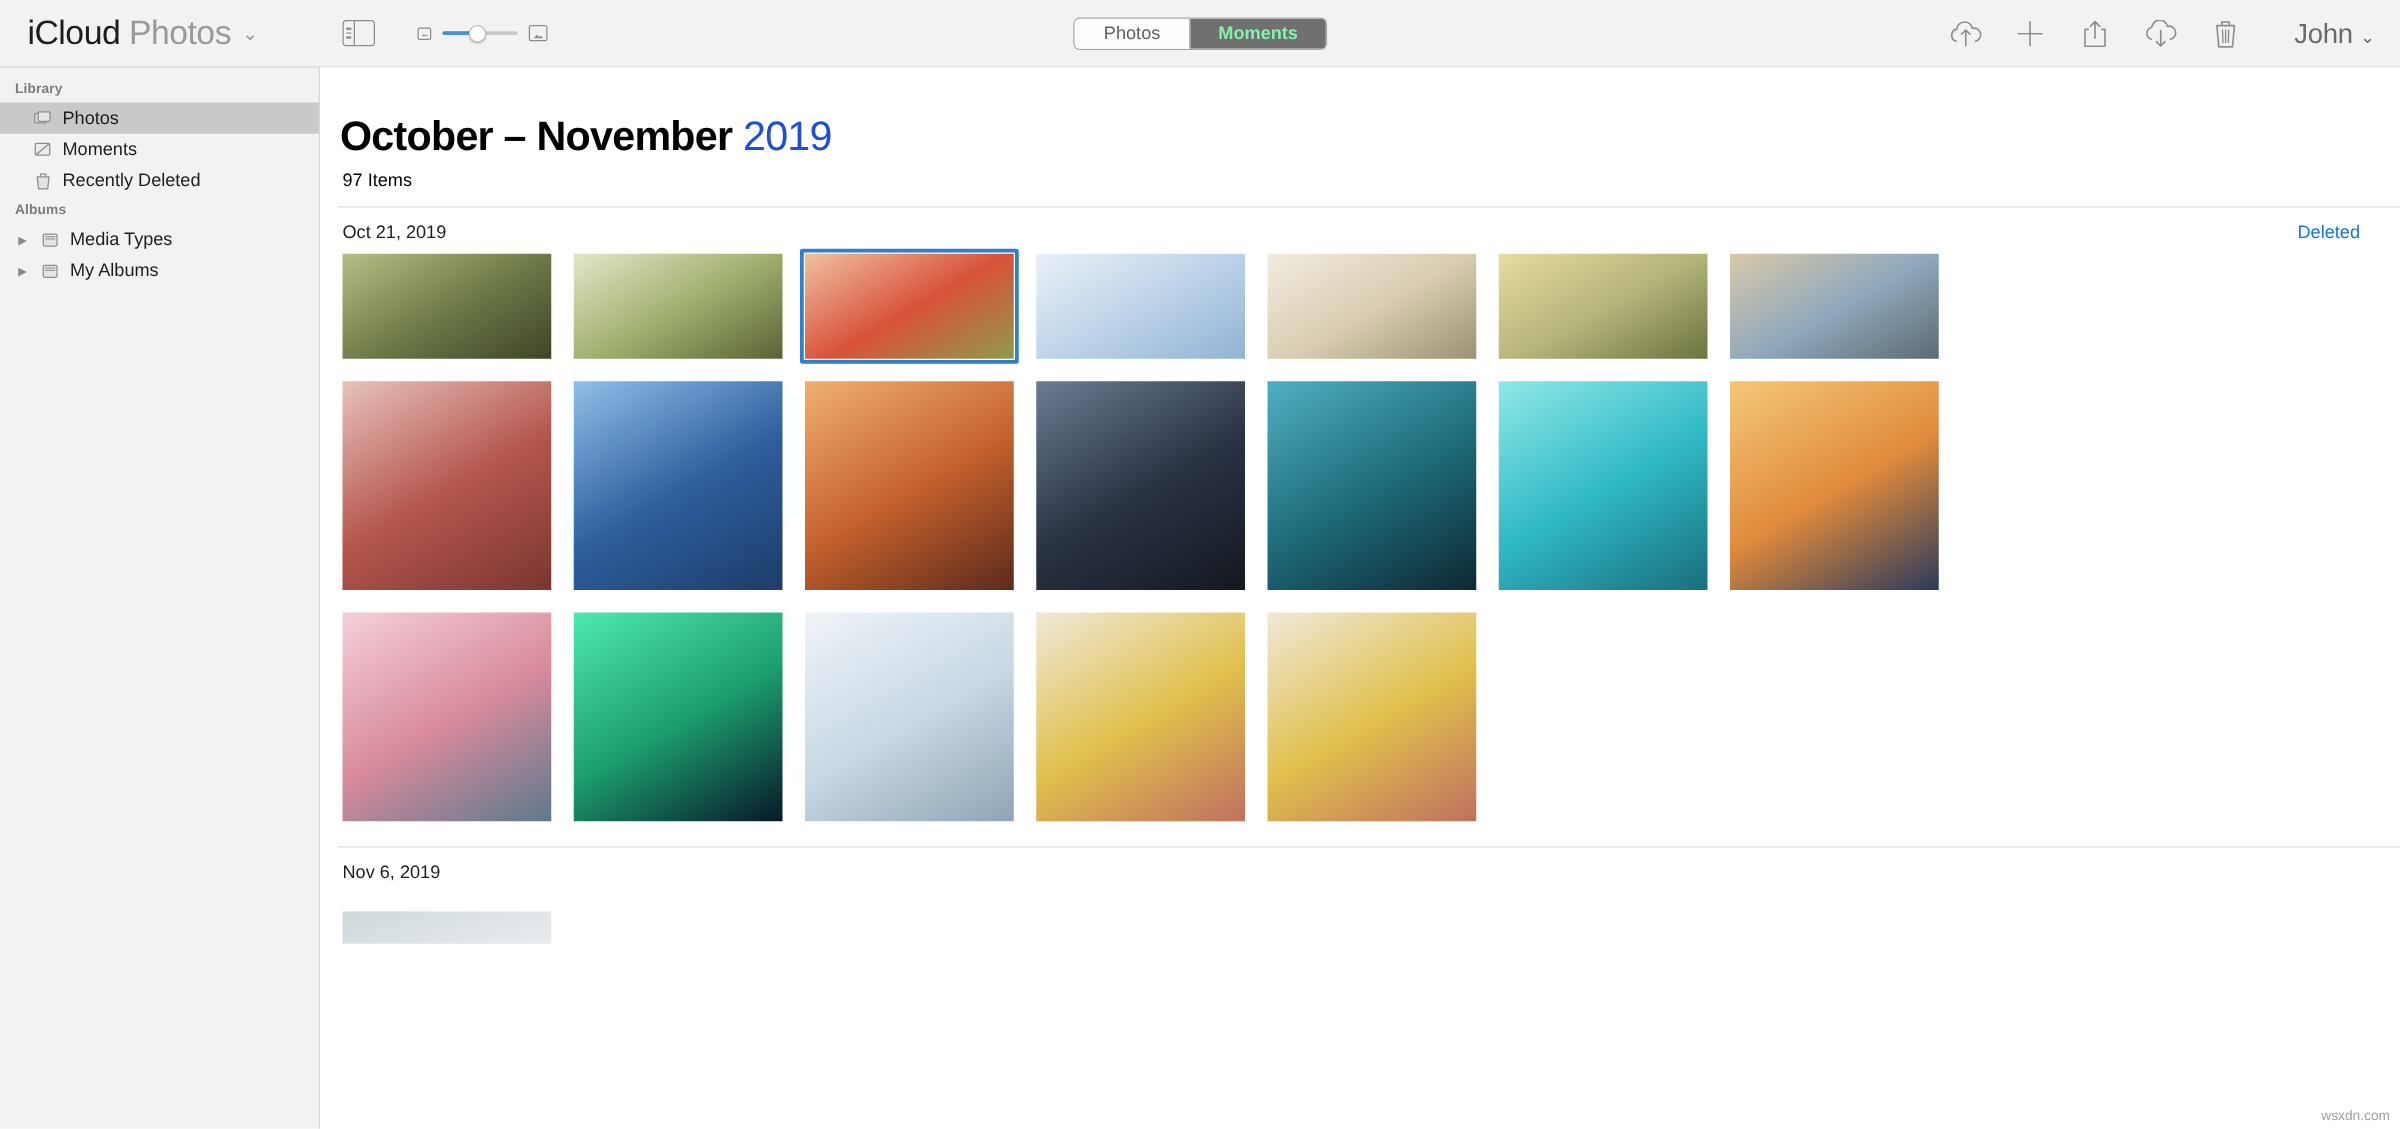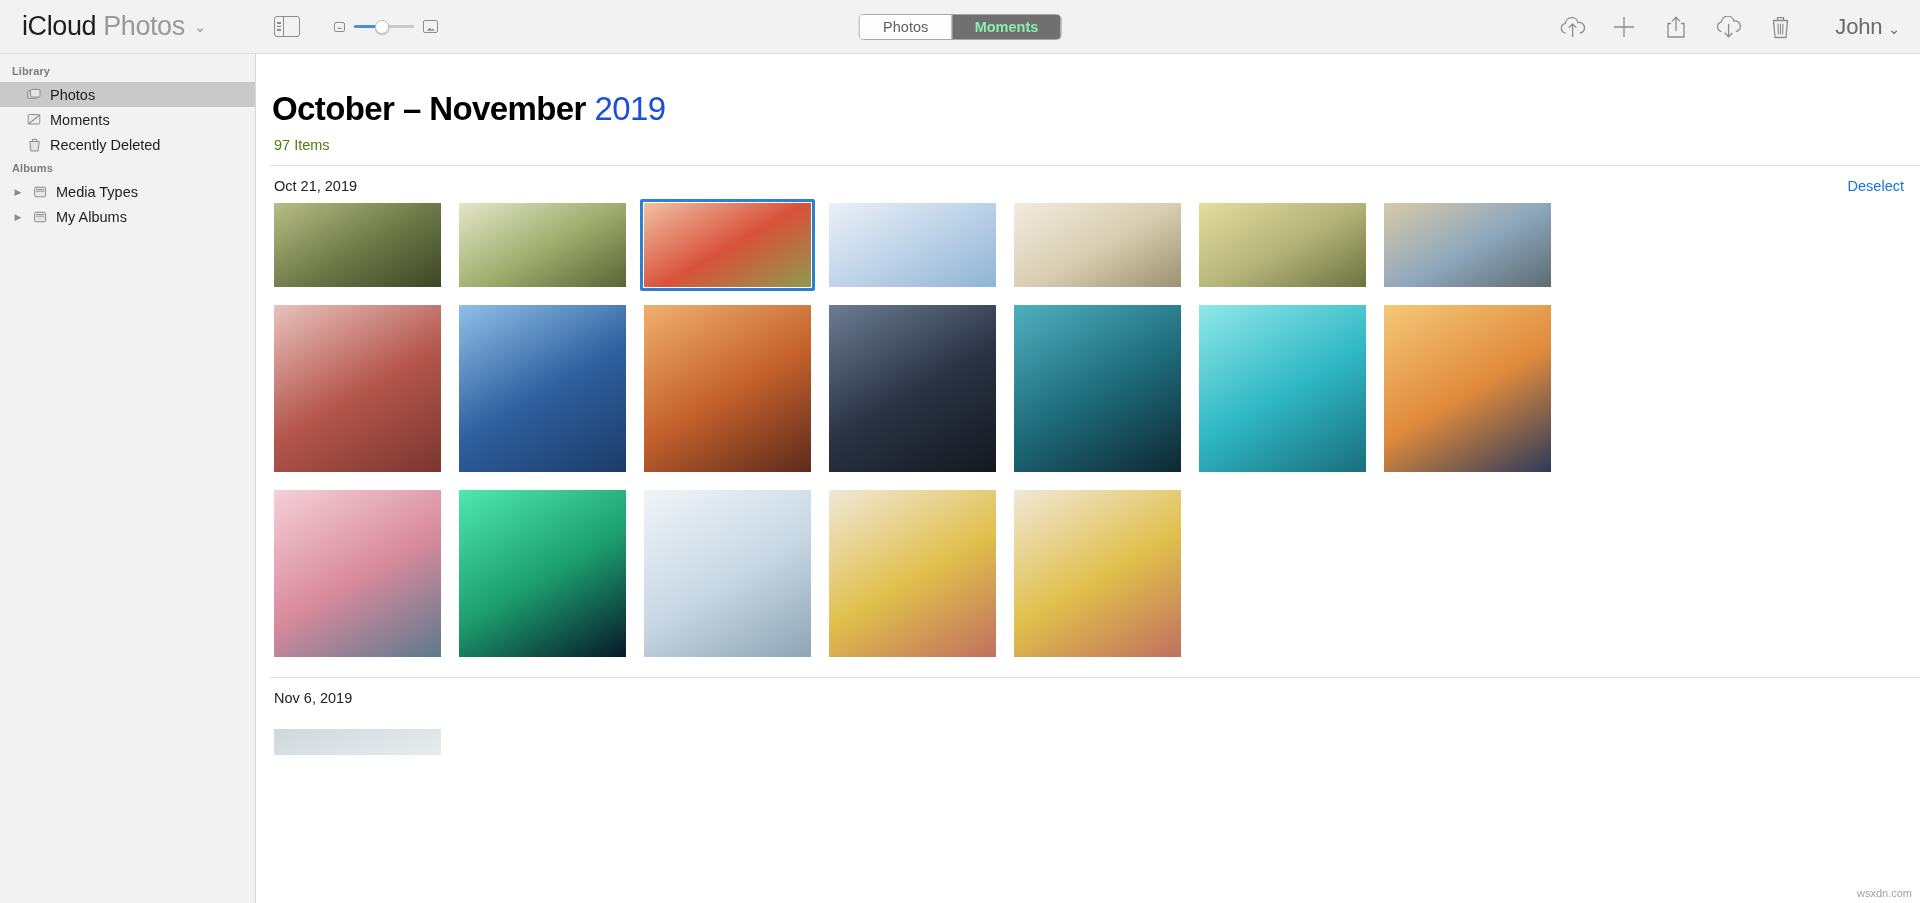--- a/index.html
+++ b/index.html
@@ -135,26 +135,26 @@
   .sb-ico { width: 16px; height: 15px; display: inline-flex; align-items: center; justify-content: center; flex: 0 0 16px; }
 
   
   .main { flex: 1; background: #ffffff; overflow: hidden; position: relative; padding-left: 14px; }
   .page-title {
     margin: 36px 0 0 0; padding-left: 2px;
     font-size: 33px; color: #000; letter-spacing: -0.6px;
   }
   .page-title .bold { font-weight: bold; }
   .page-title .year { font-weight: normal; color: #1d4ed8; }
-  .item-count { margin-top: 9px; padding-left: 4px; font-size: 14.5px; color: #4d7c0f; }
+  .item-count { margin-top: 9px; padding-left: 4px; font-size: 14.5px; color: #000000; }
   .divider { margin-top: 12px; height: 1px; background: #e0e0e0; }
 
   .date-row {
     display: flex; align-items: center; justify-content: space-between;
-    padding: 12px 0 9px 4px;
+    padding: 12px 16px 9px 4px;
   }
   .date-label { font-size: 14.5px; color: #1d1d1f; }
   .deselect-link { font-size: 14.5px; color: #1274d8; margin-right: 16px; }
 
   .grid { display: flex; flex-wrap: wrap; gap: 18px; padding-left: 4px; }
   .tile {
     width: 167px; height: 84px;
     background-size: cover; background-position: center;
     position: relative;
   }
@@ -313,21 +313,21 @@
     <div class="page-title">
       <span class="bold">October – November</span>
       <span class="year">2019</span>
     </div>
 
     <div class="item-count">97 Items</div>
     <div class="divider"></div>
 
     <div class="date-row">
       <span class="date-label">Oct 21, 2019</span>
-      <span class="deselect-link">Deselect</span>
+      <span class="deselect-link">Deleted</span>
     </div>
 
     <div class="grid" id="grid1">
         <div class="tile" style="background: linear-gradient(150deg, rgb(184, 189, 134) 0%, rgb(110, 122, 72) 52%, rgb(62, 69, 38) 100%);"></div>
         <div class="tile" style="background: linear-gradient(150deg, rgb(228, 230, 200) 0%, rgb(159, 174, 110) 52%, rgb(90, 99, 54) 100%);"></div>
         <div class="tile selected" style="background: linear-gradient(150deg, rgb(240, 192, 162) 0%, rgb(216, 82, 58) 52%, rgb(143, 154, 76) 100%);"></div>
         <div class="tile" style="background: linear-gradient(150deg, rgb(234, 240, 246) 0%, rgb(188, 210, 232) 52%, rgb(143, 180, 212) 100%);"></div>
         <div class="tile" style="background: linear-gradient(150deg, rgb(242, 236, 224) 0%, rgb(216, 205, 176) 52%, rgb(154, 146, 114) 100%);"></div>
         <div class="tile" style="background: linear-gradient(150deg, rgb(230, 220, 158) 0%, rgb(180, 180, 122) 52%, rgb(107, 115, 64) 100%);"></div>
         <div class="tile" style="background: linear-gradient(150deg, rgb(216, 201, 168) 0%, rgb(143, 168, 189) 52%, rgb(92, 107, 112) 100%);"></div>

